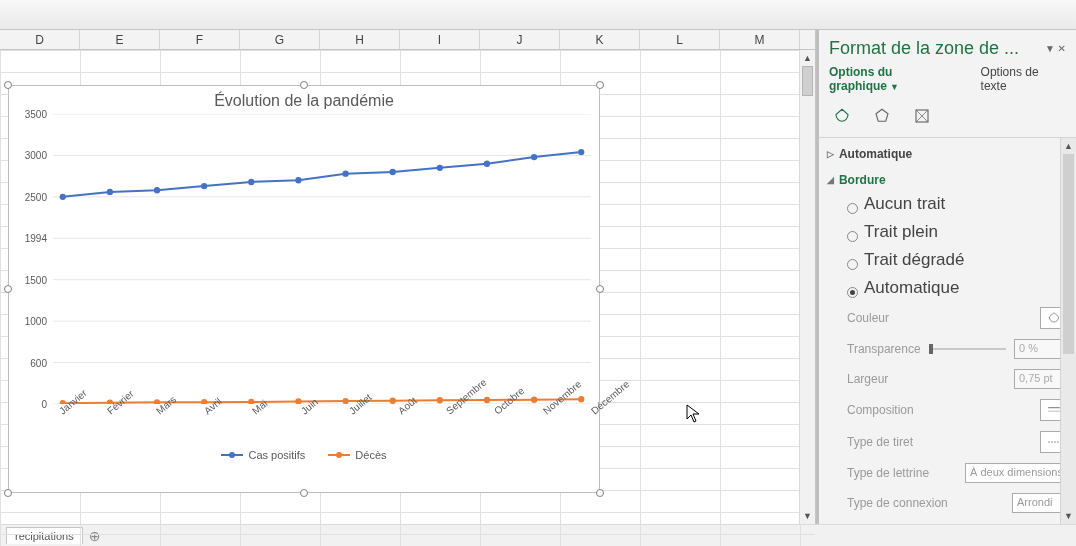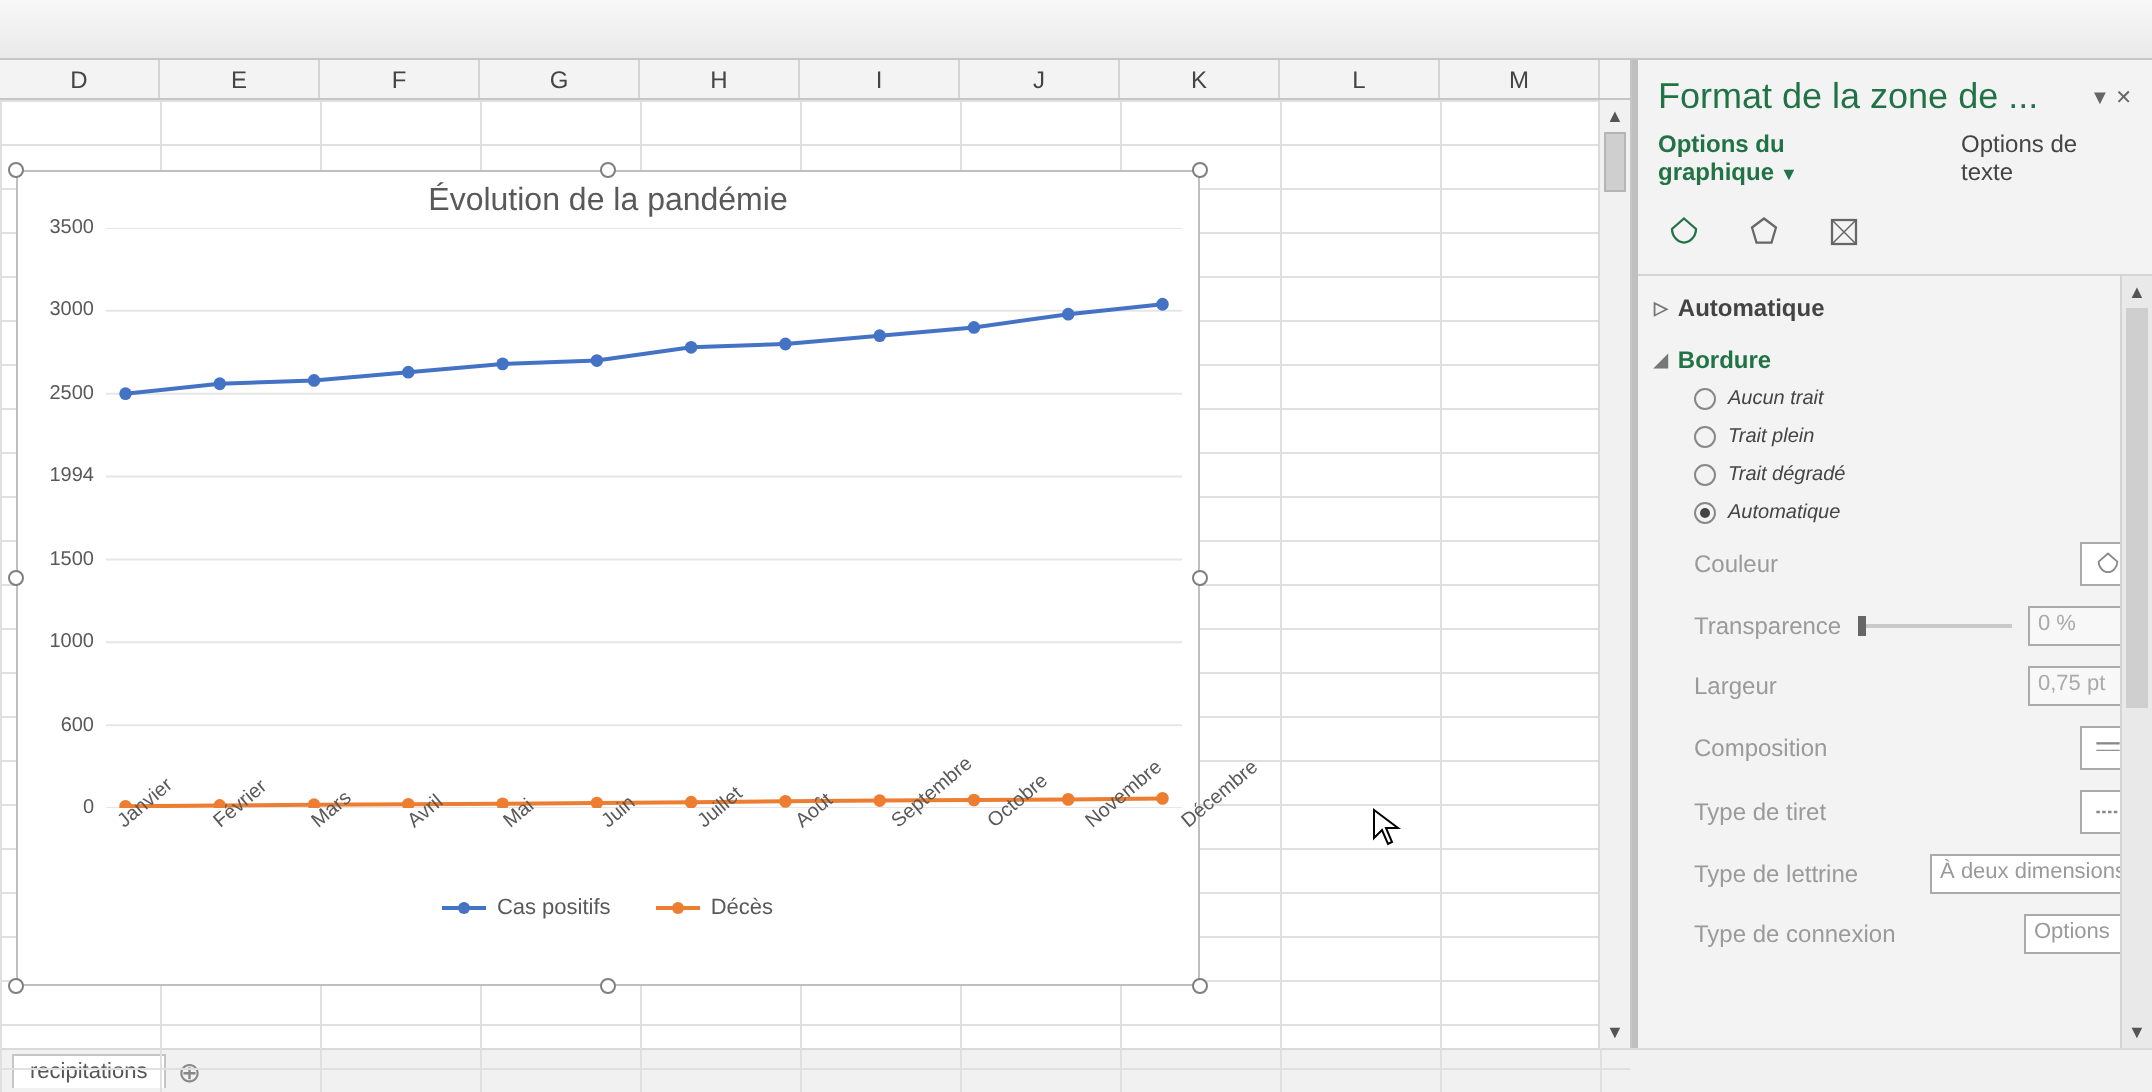--- a/index.html
+++ b/index.html
@@ -77,21 +77,21 @@
   .pane-icons { display: flex; gap: 18px; padding: 8px 12px 10px; border-bottom: 1px solid #d4d4d4; }
   .pane-icons .ic { width: 22px; height: 22px; display: flex; align-items: center; justify-content: center; border: 1px solid transparent; }
   .ic-active { border-bottom: 2px solid #217346; }
   .ic svg { width: 18px; height: 18px; }
 
   .pane-body { flex: 1; overflow-y: auto; padding: 6px 8px 0 8px; position: relative; }
   .section { margin-bottom: 6px; }
   .section-headr { display: flex; align-items: center; gap: 5px; font-size: 12px; font-weight: bold; color: #444; padding: 3px 0; cursor: pointer; }
   .section-headr.active { color: #217346; }
   .tri { font-size: 9px; color: #777; }
-  .radio-row { display: flex; align-items: flex-end; gap: 6px; padding: 4px 0 4px 20px; font-size: 10px; color: #444; cursor: pointer; font-style: italic; }
+  .radio-row { display: flex; align-items: flex-end; gap: 6px; padding: 4px 0 4px 20px; font-size: 17px; color: #444; cursor: pointer; }
   .radio { width: 11px; height: 11px; border: 1px solid #888; border-radius: 50%; display: inline-flex; align-items: center; justify-content: center; }
   .radio.checked::after { content: ""; width: 5px; height: 5px; background: #444; border-radius: 50%; }
 
   .opt-row { display: flex; align-items: center; justify-content: space-between; padding: 5px 0 5px 20px; font-size: 12px; color: #444; }
   .opt-row.disabled { color: #9a9a9a; }
   .slider-track { flex: 1; margin: 0 8px; height: 2px; background: #c9c9c9; position: relative; }
   .slider-thumb { position: absolute; left: 0; top: -4px; width: 4px; height: 10px; background: #666; }
   .val-box { width: 54px; height: 20px; border: 1px solid #ababab; background: #fff; font-size: 11px; padding: 2px 4px; text-align: left; color: #333; }
   .val-box.disabled { color: #aaa; background: #f8f8f8; }
   .btn-box { width: 28px; height: 22px; border: 1px solid #ababab; background: #fff; display: flex; align-items: center; justify-content: center; }
@@ -333,21 +333,21 @@
           </span>
         </div>
 
         <div class="opt-row disabled">
           <span>Type de lettrine</span>
           <span class="sel-box">À deux dimensions</span>
         </div>
 
         <div class="opt-row disabled">
           <span>Type de connexion</span>
-          <span class="sel-box" style="min-width:56px">Options</span>
+          <span class="sel-box" style="min-width:56px">Arrondi</span>
         </div>
       </div>
 
       <div class="pane-vscroll">
         <div class="arrow">▲</div>
         <div class="thumb"></div>
         <div class="arrow" style="position:absolute;bottom:0;left:0;right:0">▼</div>
       </div>
     </div>
   </div>

